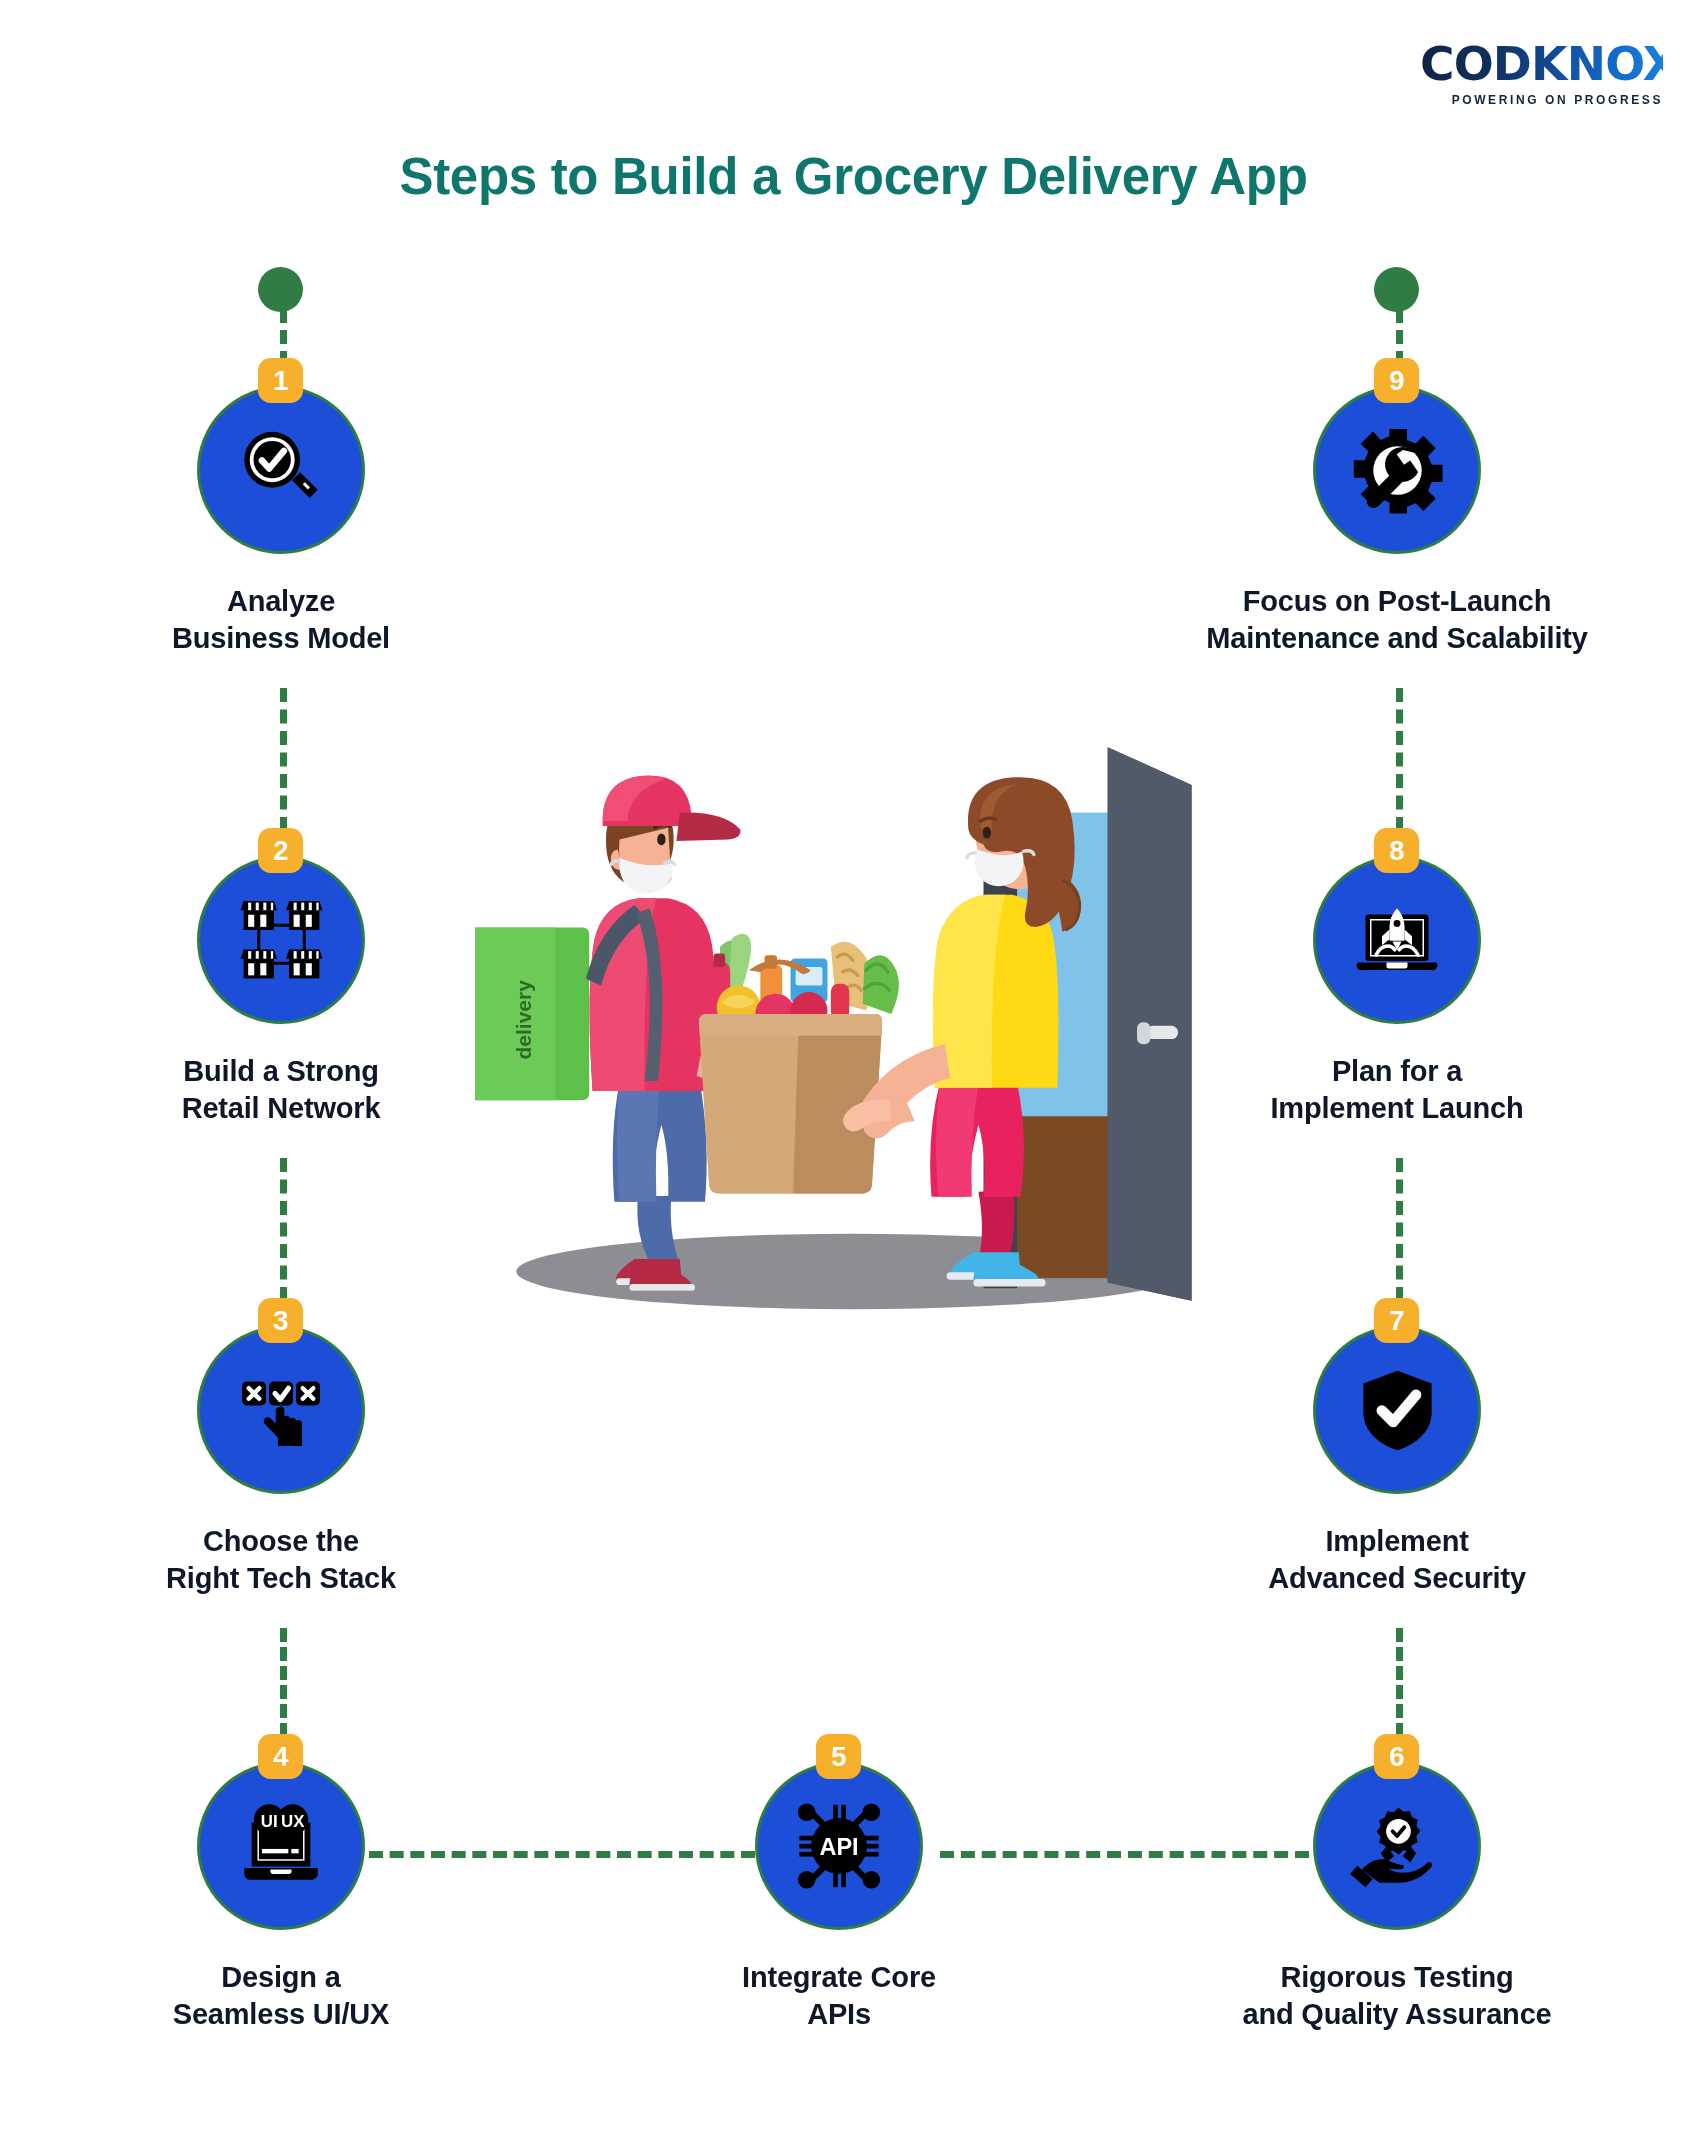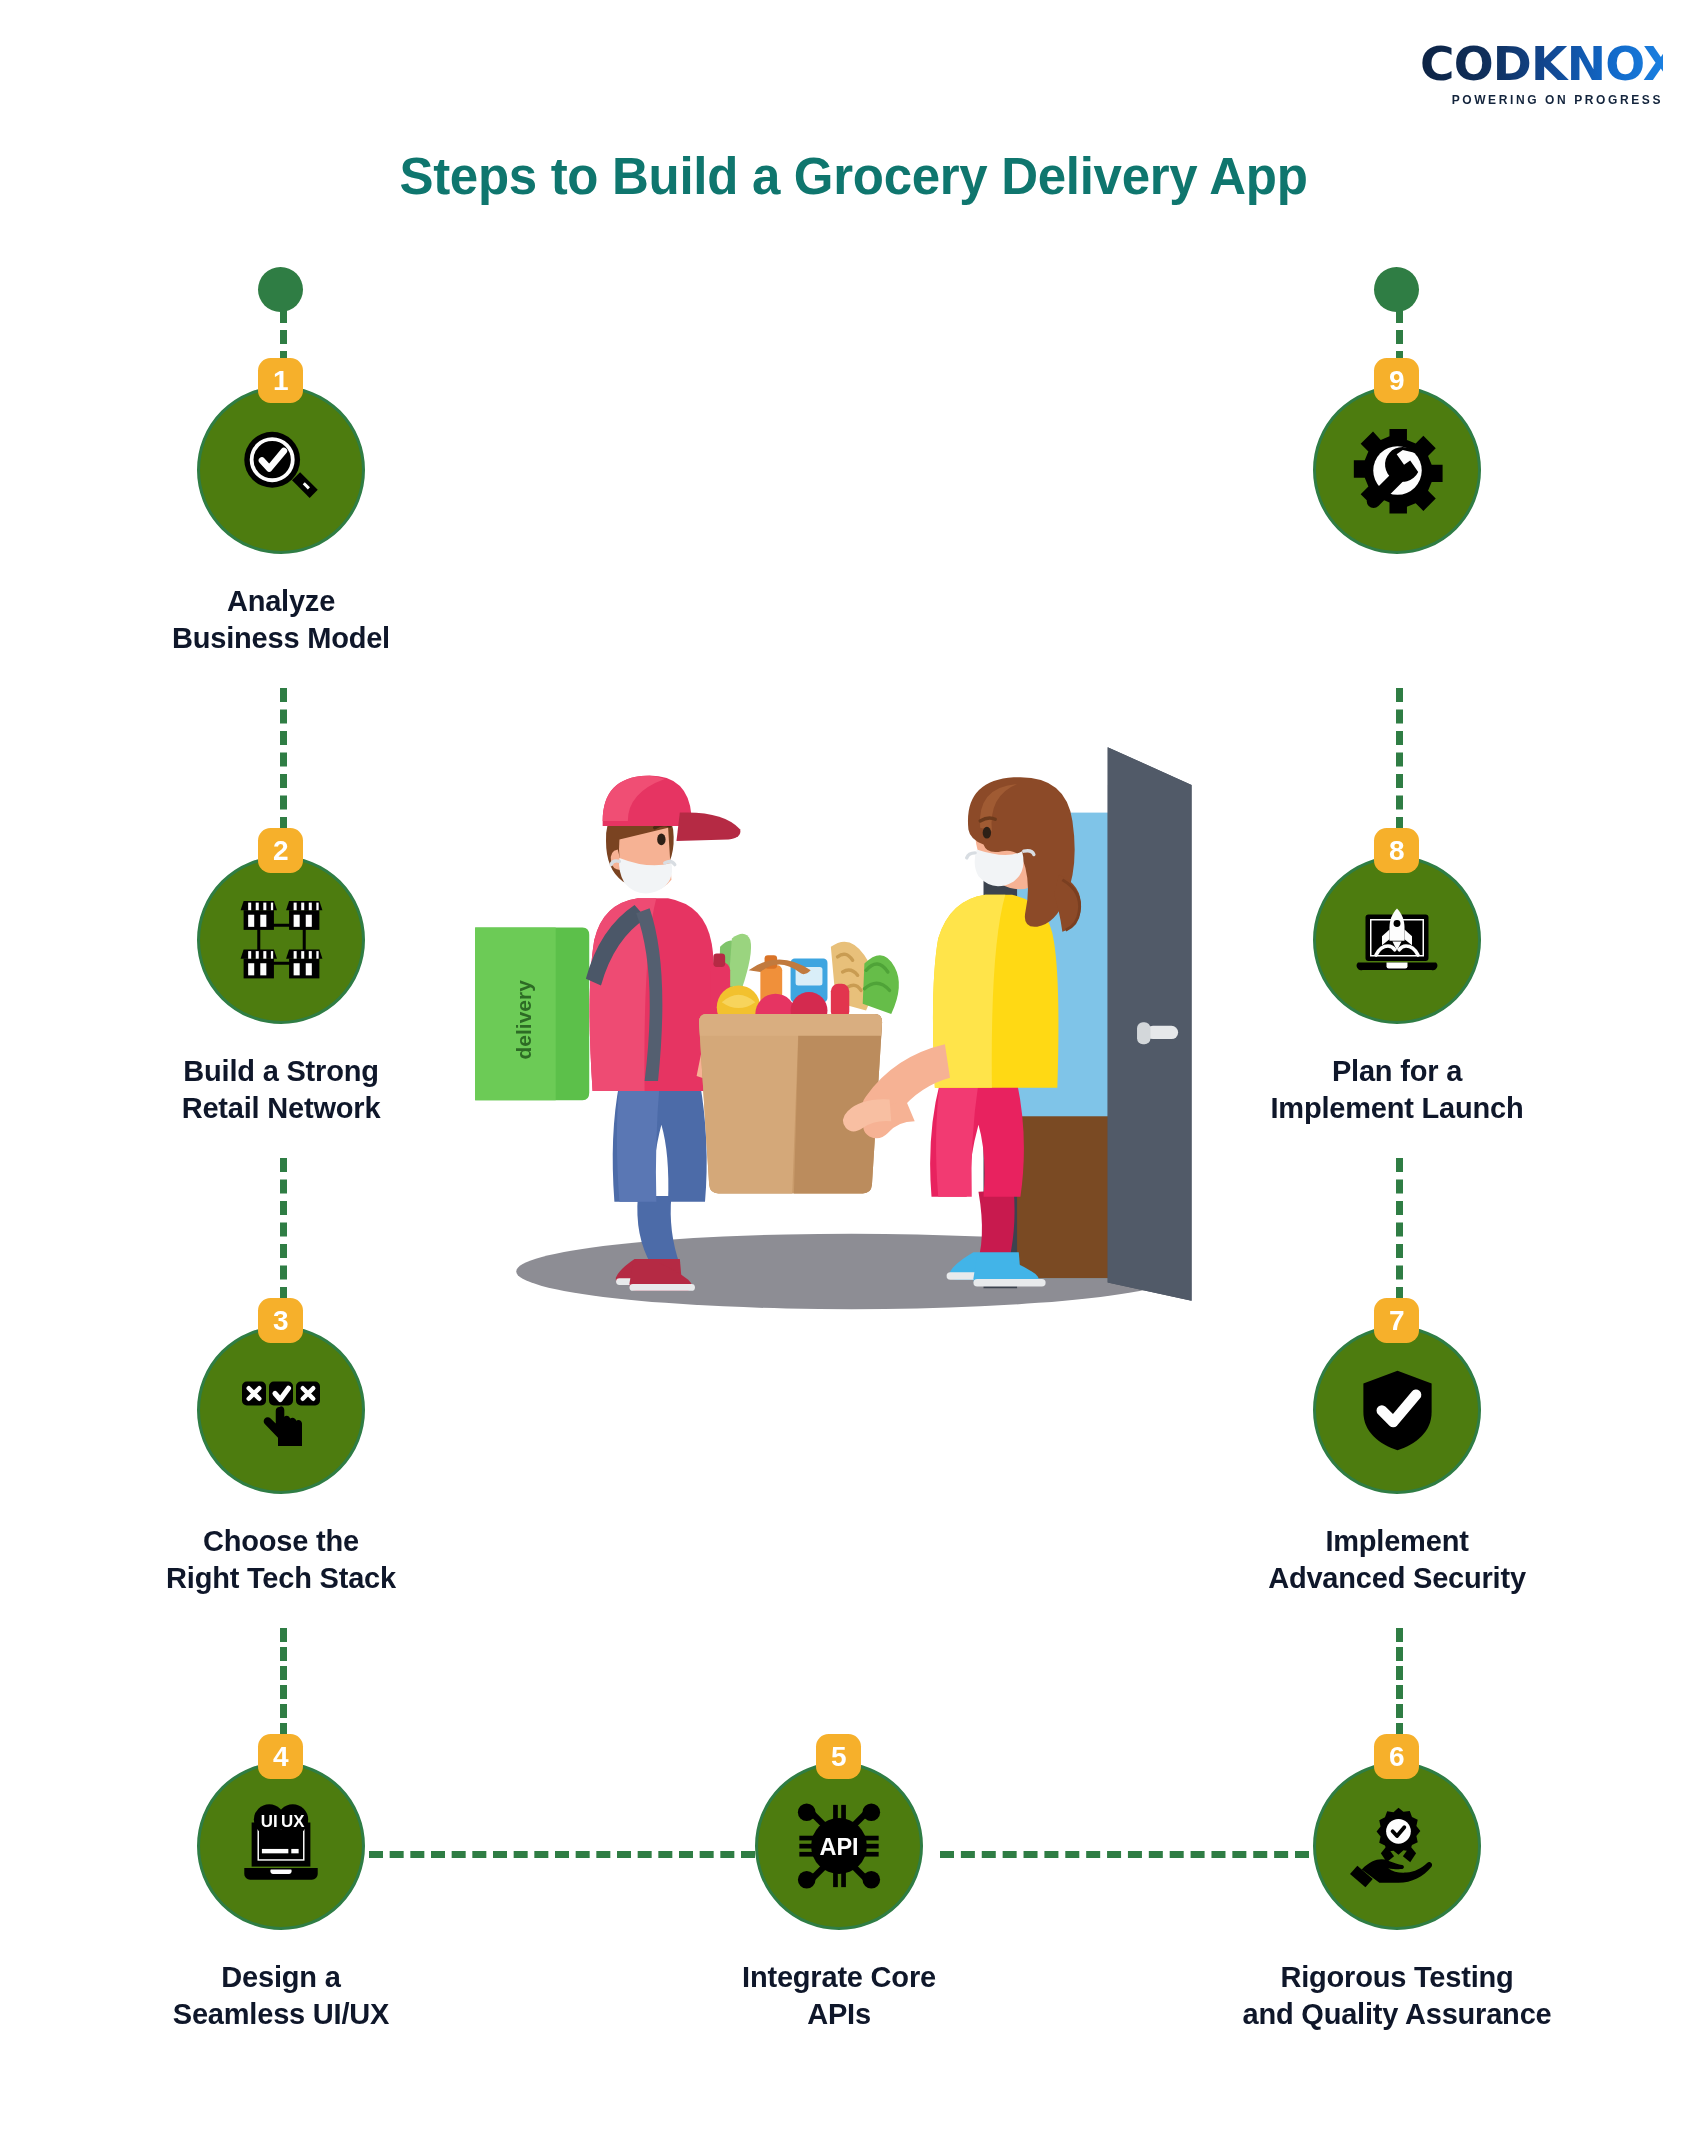--- a/index.html
+++ b/index.html
@@ -68,21 +68,21 @@
     position: relative;
     width: 168px;
     height: 168px;
     margin: 0 auto;
   }
   .circle {
     position: absolute;
     inset: 0;
     border-radius: 50%;
     border: 3.4px solid #2f7d44;
-    background: #4d7c0f;
+    background: #1d4ed8;
     box-sizing: border-box;
     display: flex;
     align-items: center;
     justify-content: center;
   }
   .circle svg { display: block; }
   .badge {
     position: absolute;
     top: -28.5px;
     left: 50%;
@@ -404,20 +404,24 @@
       <span>
         <svg width="97" height="97" viewBox="0 0 64 64">
           <path d="M26 3 h12 v7.5 l6 2.5 l5.3 -5.3 l8.5 8.5 l-5.3 5.3 l2.5 6 H62.5 v12 H55 l-2.5 6 l5.3 5.3 l-8.5 8.5 l-5.3 -5.3 l-6 2.5 V61 H26 v-7.5 l-6 -2.5 l-5.3 5.3 l-8.5 -8.5 l5.3 -5.3 l-2.5 -6 H1.5 v-12 H9 l2.5 -6 l-5.3 -5.3 l8.5 -8.5 L20 10.5 l6 -2.5 Z" fill="#000" transform="translate(0.5,0.5) scale(0.96) translate(1.3,1.3)"></path>
           <circle cx="32" cy="32" r="16" fill="#fdfdfd"></circle>
           <path d="M42.5 18.5 a11.5 11.5 0 1 0 3.8 12 l-6.5 -6.5 l-3.5 3.5 l-6 -6 l3.5 -3.5 Z" fill="#000" transform="rotate(10 32 28)"></path>
           <path d="M30 32 L13 49 a4.5 4.5 0 0 0 6.4 6.4 L36.4 38.4 Z" fill="#000"></path>
         </svg>
       </span>
     </div>
   </div>
+  <div class="step-label">
+    <div>Focus on Post-Launch</div>
+    <div>Maintenance and Scalability</div>
+  </div>
 </div>
 
 <div id="illustration">
   <svg viewBox="0 0 920 720" xmlns="http://www.w3.org/2000/svg">
 
     <ellipse cx="455" cy="655" rx="400" ry="45" fill="#8d8d94"></ellipse>
 
     <rect x="640" y="108" width="172" height="555" fill="#7fc4e8"></rect>
     <rect x="640" y="470" width="172" height="193" fill="#7a4a23"></rect>
     <rect x="612" y="90" width="40" height="585" fill="#3c434e"></rect>

